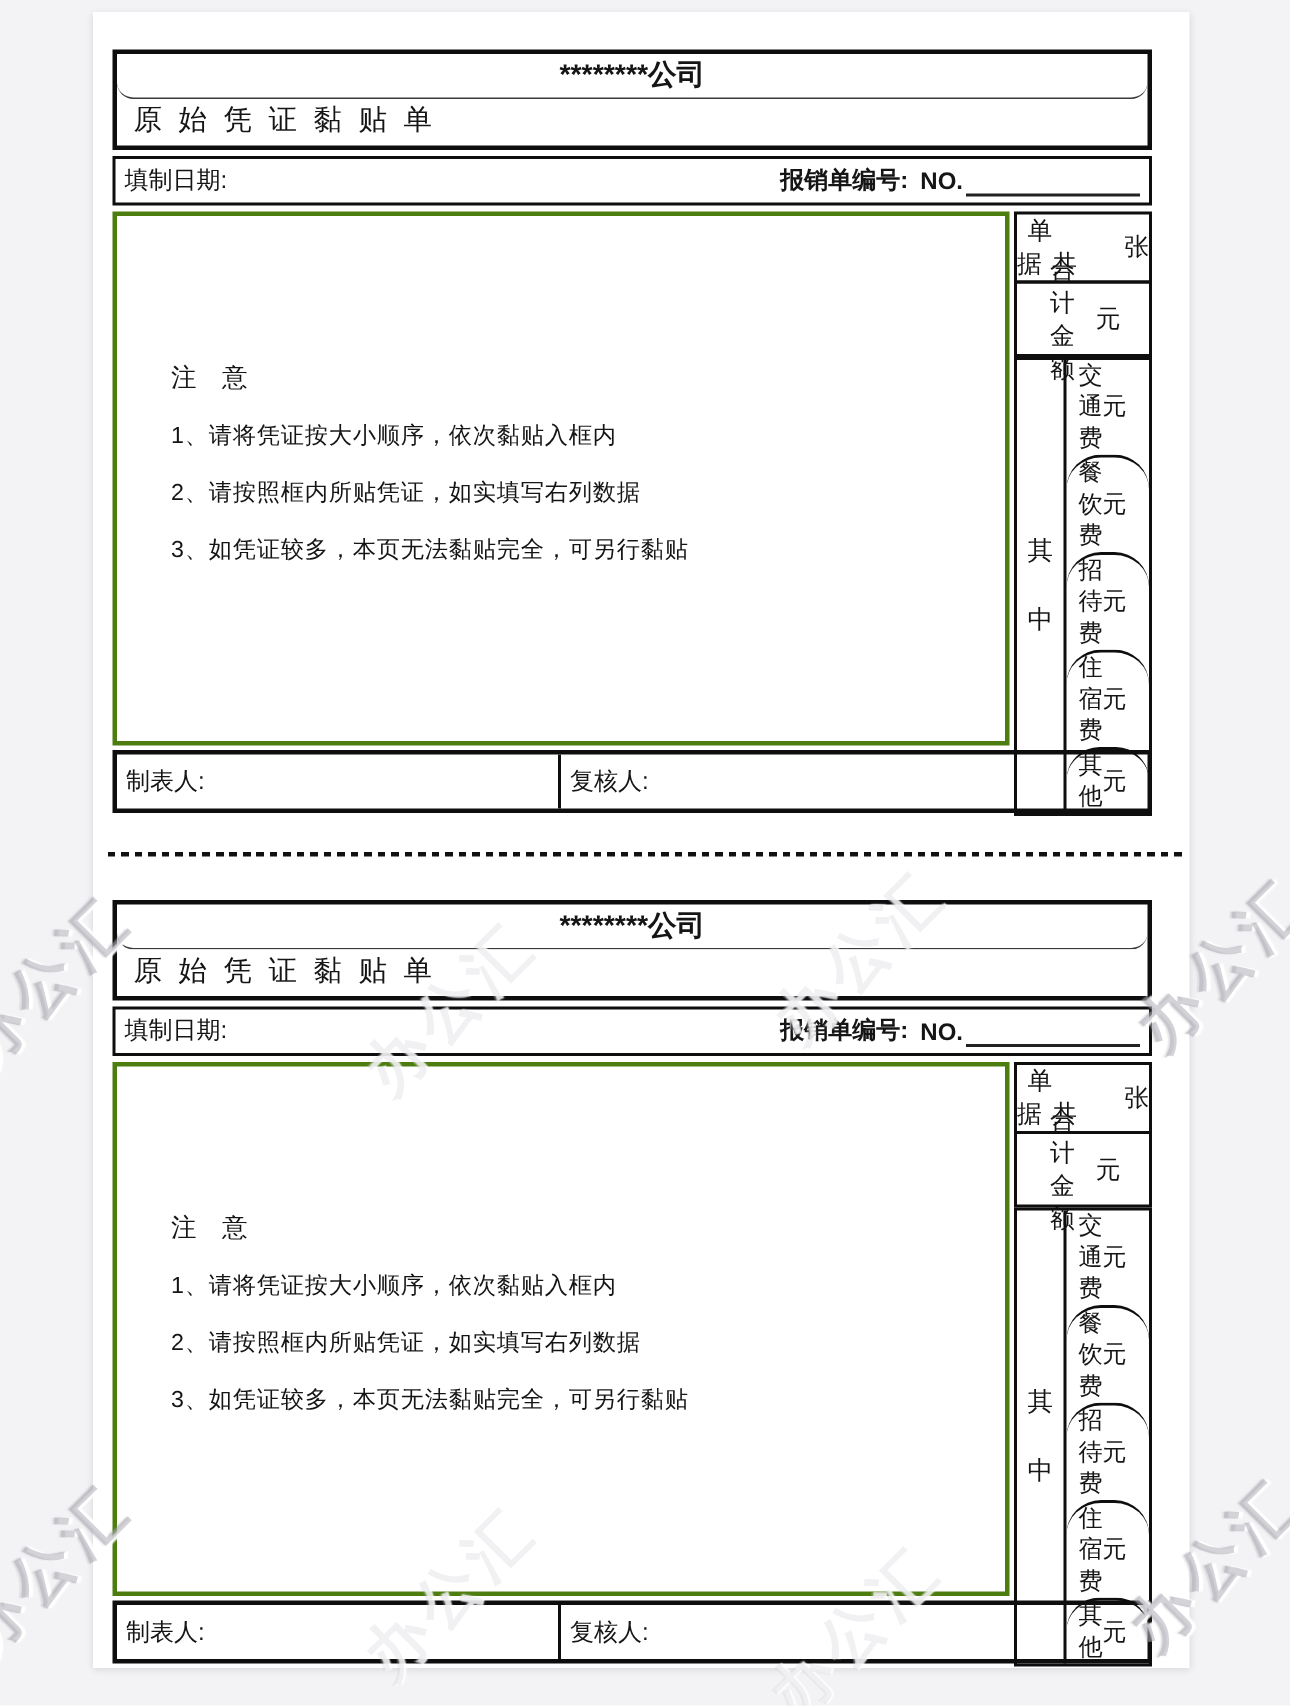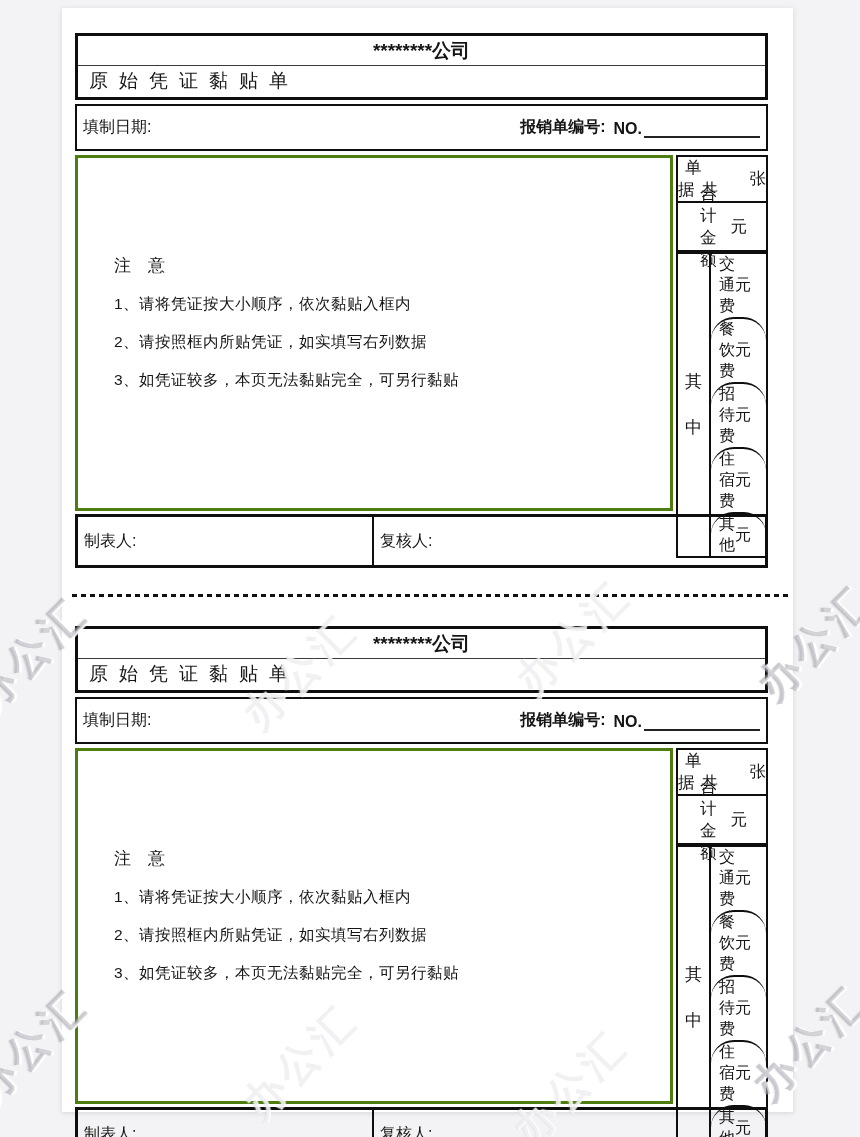--- a/index.html
+++ b/index.html
@@ -30,29 +30,30 @@
     white-space:nowrap; pointer-events:none; user-select:none;
   }
   .wm.faint { color:rgba(190,190,200,.22); text-shadow:1px 1px 1px rgba(255,255,255,.9); }
 
   
   .head-block { border:3px solid #0e0e0e; }
   .company-row {
     height:30px; line-height:29px; text-align:center;
     font-weight:bold; font-size:19px;
     border-bottom:1.5px solid #3a3a3a;
+    border-radius:11px;
   }
   .title-row {
     height:31px; line-height:30px; 
     font-weight:normal; font-size:19px;
     letter-spacing:11px; text-indent:11px;
   }
   .date-block {
     margin-top:4px; border:2px solid #0e0e0e;
-    height:47px; display:flex; align-items:center; font-size:16px;
+    height:33px; display:flex; align-items:center; font-size:16px;
   }
   .date-label { padding-left:6px; }
   .number-group { margin-left:auto; display:flex; align-items:flex-end; font-weight:bold; padding-right:6px; }
   .number-prefix { margin-left:8px; }
   .number-line { width:116px; height:16px; border-bottom:2px solid #222; margin-left:2px; }
 
   .main-block { margin-top:4px; display:flex; gap:3px; height:356px; }
   .notes-box {
     width:606px; height:100%;
     border:3px solid #4d7c0f;
@@ -84,21 +85,21 @@
   .qizhong-text { writing-mode:vertical-lr; letter-spacing:46px; }
   .breakdown-rows { flex:1; display:flex; flex-direction:column; }
   .bd-row {
     flex:1; border-top:2px solid #0e0e0e;
     display:flex; align-items:center; justify-content:space-between;
     padding:0 15px 0 8px; font-size:16px;border-radius:23px;
   }
   .bd-row:first-child { border-top:none; }
 
   .footer-block {
-    margin-top:3px; border:3px solid #0e0e0e; height:54px;
+    margin-top:3px; border:3px solid #0e0e0e; height:42px;
     display:flex; align-items:stretch; font-size:16px;
   }
   .footer-cell { display:flex; align-items:center; padding-left:6px; }
   .footer-cell.left { width:296px; border-right:2px solid #0e0e0e; }
   .footer-cell.right { flex:1; }
 
   .cut-line {
     height:3px; width:716px; margin:26px 0 29px -3px;
     background:repeating-linear-gradient(to right,#111 0 5px,transparent 5px 9px);
   }

